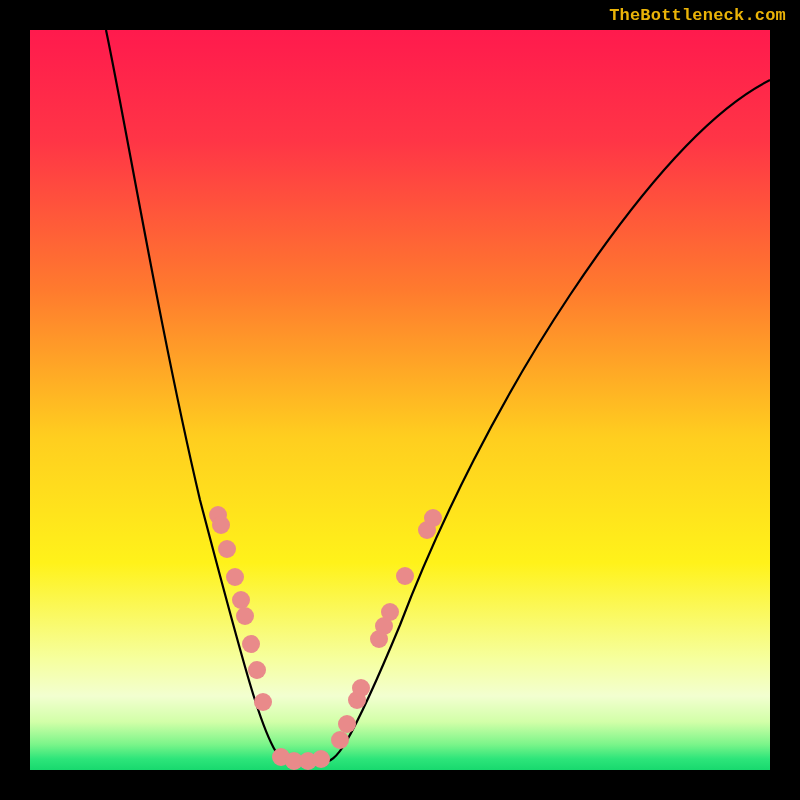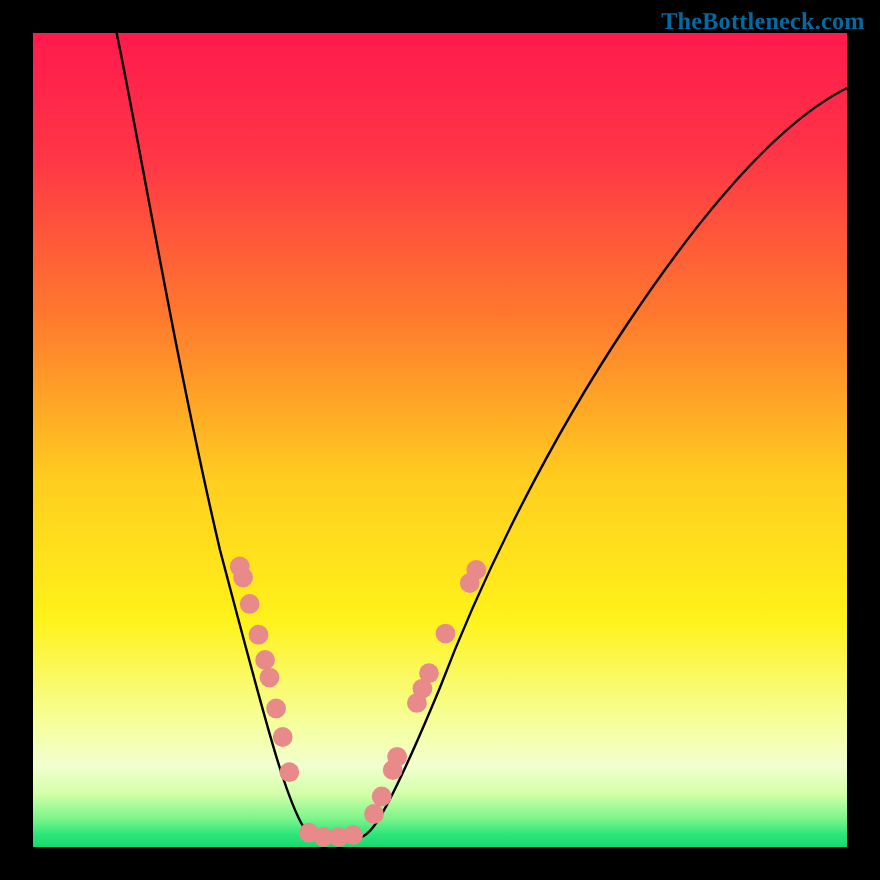--- a/index.html
+++ b/index.html
@@ -21,24 +21,24 @@
   .gradient {
     position: absolute;
     inset: 0;
     width: 100%;
     height: 100%;
   }
   .watermark {
     position: absolute;
     top: 6px;
     right: 14px;
-    font-family: Liberation Serif, serif;
-    font-size: 22px;
+    font-family: Liberation Mono, monospace;
+    font-size: 17px;
     font-weight: 600;
-    color: #0369a1;
+    color: #eab308;
     letter-spacing: 0.2px;
     user-select: none;
   }
   svg.overlay {
     position: absolute;
     inset: 0;
     width: 100%;
     height: 100%;
   }
 </style>

